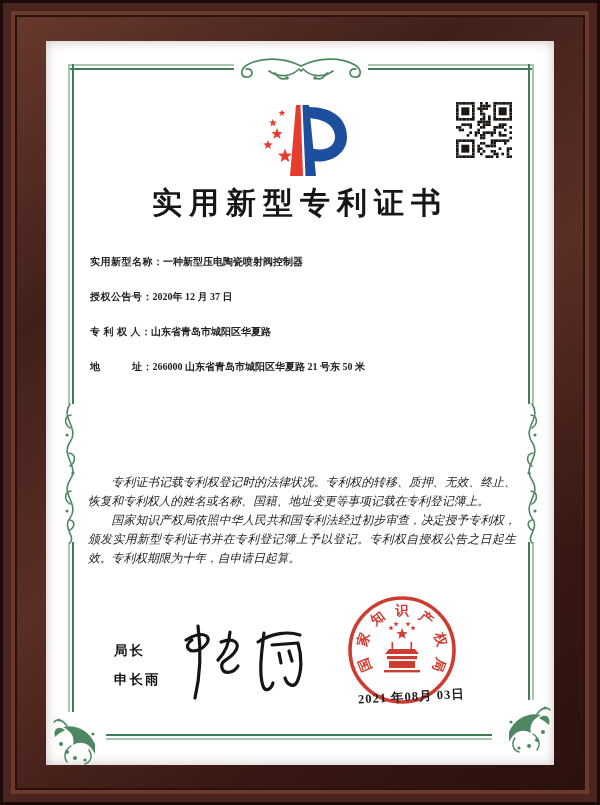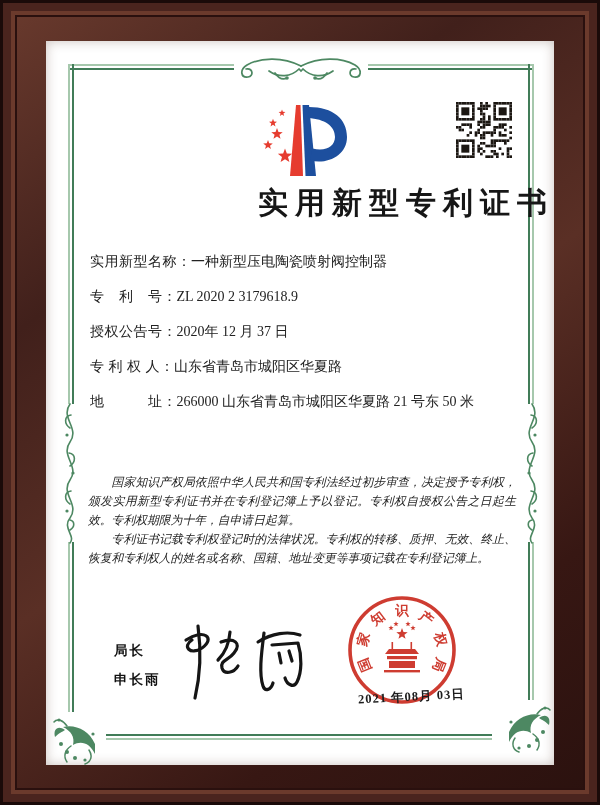--- a/index.html
+++ b/index.html
@@ -36,23 +36,23 @@
   .orn-top{left:163px;top:-11px;}
   .orn-left{left:-10px;top:338px;}
   .orn-right{right:-10px;top:338px;transform:scaleX(-1);}
   .orn-bl{left:-15px;top:646px;transform:scaleX(-1);}
   .orn-br{right:-17px;top:634px;}
 
   
   .cert-no{position:absolute;left:42px;top:58px;font-size:12.5px;letter-spacing:2px;color:#262626;white-space:nowrap;}
   .qr{position:absolute;left:410px;top:61px;width:56px;height:56px;}
   .logo{position:absolute;left:206px;top:55px;width:96px;height:88px;}
-  .title{position:absolute;left:0;top:142px;width:100%;text-align:right;font-size:30px;font-weight:700;
+  .title{position:absolute;left:0;top:142px;width:100%;text-align:center;font-size:30px;font-weight:700;
     letter-spacing:7px;color:#161616;white-space:nowrap;}
-  .fields{position:absolute;left:44px;top:203px;width:430px;font-size:14px;font-weight:400;color:#222;}
+  .fields{position:absolute;left:44px;top:203px;width:430px;font-size:10px;font-weight:700;color:#222;}
   .frow{height:35px;line-height:35px;white-space:nowrap;}
   .frow .pair2{display:inline-block;margin-left:42px;}
   .flabel{letter-spacing:.5px;}
   .body-text{position:absolute;left:42px;top:432px;width:428px;font-size:11.8px;line-height:19px;color:#222;
     font-style:italic;text-align:justify;}
   .body-text p{text-indent:2em;margin:0;}
   .signer{position:absolute;left:44px;top:601px;font-family:"Liberation Sans","DejaVu Sans",sans-serif;
     font-weight:700;font-size:13.5px;color:#111;letter-spacing:2px;margin-left:24px;}
   .signer .name{margin-top:11px;}
   .signature{position:absolute;left:112px;top:577px;width:160px;height:92px;}
@@ -348,36 +348,33 @@
       <polygon fill="var(--logo-red)" points="30.00,13.40 30.89,15.78 33.42,15.89 31.44,17.47 32.12,19.91 30.00,18.51 27.88,19.91 28.56,17.47 26.58,15.89 29.11,15.78"></polygon>
     </svg>
 
     <div class="title">实用新型专利证书</div>
 
     <div class="fields">
       <div class="frow">
         <span class="flabel">实用新型名称</span><span>：</span><span>一种新型压电陶瓷喷射阀控制器</span>
       </div>
       <div class="frow">
-        <span class="flabel">专　利　号</span><span>：</span><span>ZL 2020 2 3179618.9</span>
-      </div>
-      <div class="frow">
         <span class="flabel">授权公告号</span><span>：</span><span>2020年 12 月 37 日</span>
       </div>
       <div class="frow">
         <span class="flabel">专 利 权 人</span><span>：</span><span>山东省青岛市城阳区华夏路</span>
       </div>
       <div class="frow">
         <span class="flabel">地　　　址</span><span>：</span><span>266000 山东省青岛市城阳区华夏路 21 号东 50 米</span>
       </div>
     </div>
 
     <div class="body-text">
+      <p>专利证书记载专利权登记时的法律状况。专利权的转移、质押、无效、终止、恢复和专利权人的姓名或名称、国籍、地址变更等事项记载在专利登记簿上。</p>
       <p>国家知识产权局依照中华人民共和国专利法经过初步审查，决定授予专利权，颁发实用新型专利证书并在专利登记簿上予以登记。专利权自授权公告之日起生效。专利权期限为十年，自申请日起算。</p>
-      <p>专利证书记载专利权登记时的法律状况。专利权的转移、质押、无效、终止、恢复和专利权人的姓名或名称、国籍、地址变更等事项记载在专利登记簿上。</p>
     </div>
 
     <div class="signer">
       <div>局长</div>
       <div class="name">申长雨</div>
     </div>
 
     <svg class="signature" viewBox="0 0 160 92">
       <g stroke="#151515" fill="none" stroke-width="3.2" stroke-linecap="round" stroke-linejoin="round">
         <path d="M28,22 C46,10 58,20 44,30 C32,38 24,28 34,22"></path>

